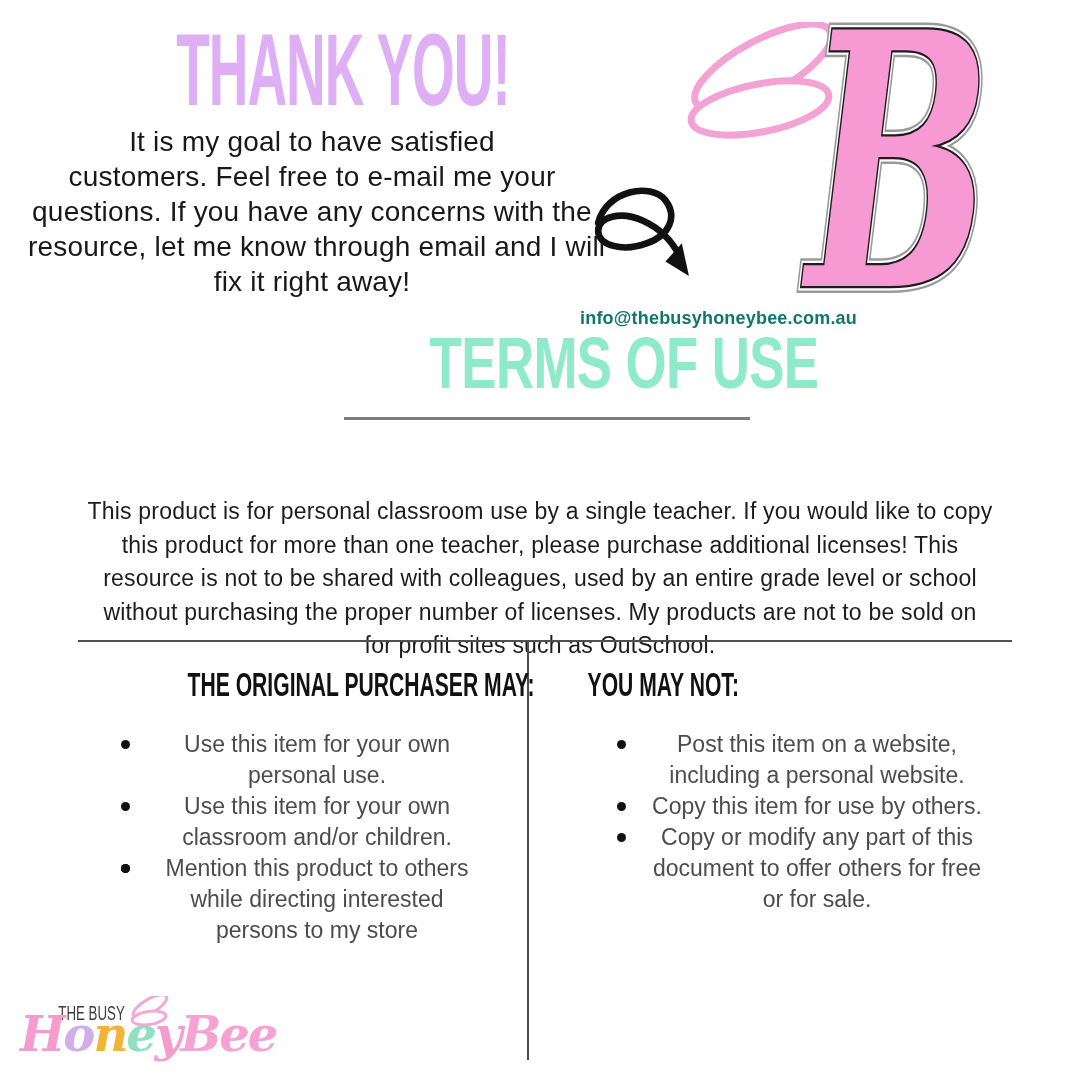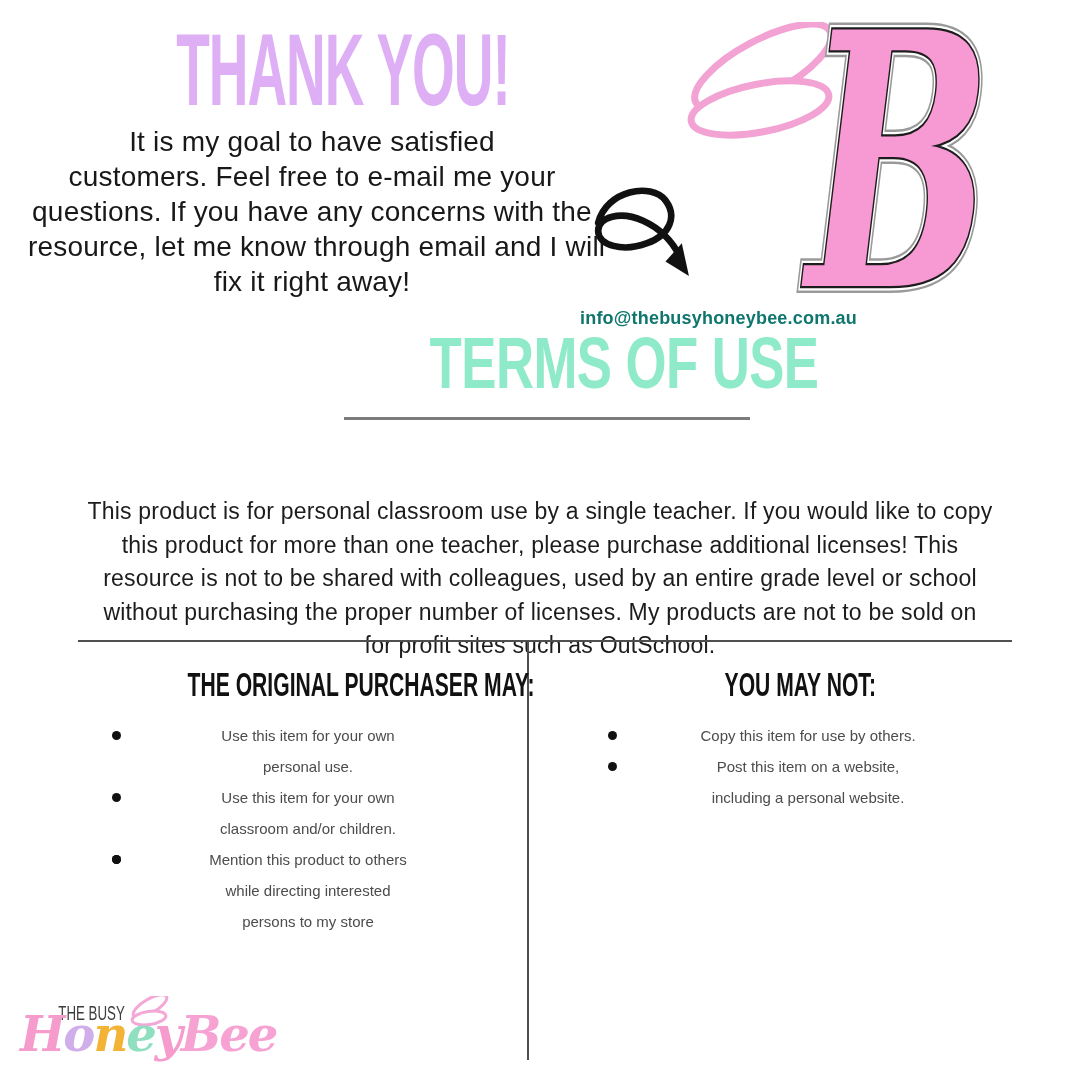--- a/index.html
+++ b/index.html
@@ -49,30 +49,30 @@
     font-size:23px;line-height:33.5px;color:#1c1c1c;
     white-space:nowrap;letter-spacing:.2px;margin-top:47px;
   }
 
   
   #h-divider{left:78px;top:640px;width:934px;height:2px;background:#4f4f4f;}
   #v-divider{left:527px;top:640px;width:2px;height:420px;background:#4f4f4f;}
 
   
   .col-header{
-    text-align:center;font-size:33px;font-weight:bold;line-height:1;
+    text-align:left;font-size:33px;font-weight:bold;line-height:1;
     color:#111;white-space:nowrap;
   }
   .col-header .squish{display:inline-block;transform:scale(.64,1.0);transform-origin:center top;letter-spacing:0;}
   #col-left-header{left:90px;top:668px;width:420px;}
   #col-right-header{left:545px;top:668px;width:510px;}
 
   ul.bullets{
-    margin:8px;padding:0;list-style:none;
-    font-size:15px;line-height:31px;color:#4c4c4c;text-align:center;
+    margin:17px;padding:0;list-style:none;
+    font-size:23px;line-height:31px;color:#4c4c4c;text-align:center;
   }
   ul.bullets li{position:relative;}
   ul.bullets .dot{
     position:absolute;top:11px;width:9px;height:9px;border-radius:50%;
     background:#111;
   }
   #list-may{left:90px;top:712px;width:420px;}
   #list-may .dot{left:14px;}
   #list-maynot{left:545px;top:712px;width:510px;}
   #list-maynot .dot{left:55px;}
@@ -141,22 +141,23 @@
     <li><span class="dot"></span><span>Use this item for your own<br>personal use.</span></li>
     <li><span class="dot"></span><span>Use this item for your own<br>classroom and/or children.</span></li>
     <li><span class="dot"></span></li>
     <li><span class="dot"></span><span>Mention this product to others<br>while directing interested<br>persons to my store</span></li>
   </ul>
 
 <div class="abs col-header" id="col-right-header">
   <span class="squish">YOU MAY NOT:</span>
 </div>
 <ul class="abs bullets" id="list-maynot">
+    <li><span class="dot"></span><span>Post this item on a website,<br>including a personal website.</span></li>
     <li><span class="dot"></span><span>Copy this item for use by others.</span></li>
-    <li><span class="dot"></span><span>Post this item on a website,<br>including a personal website.</span></li>
+    <li><span class="dot"></span><span>Copy or modify any part of this<br>document to offer others for free<br>or for sale.</span></li>
   </ul>
 
 <div class="abs" id="brand-top">
   <span class="squish">THE BUSY</span>
 </div>
 <svg class="abs" id="brand-wings" viewBox="0 0 50 36">
   <g transform="rotate(-30 22 10)">
     <ellipse cx="22" cy="10" rx="19" ry="7" fill="#ffffff" stroke="#f3a8d6" stroke-width="3"></ellipse>
   </g>
   <g transform="rotate(-8 21 22)">

